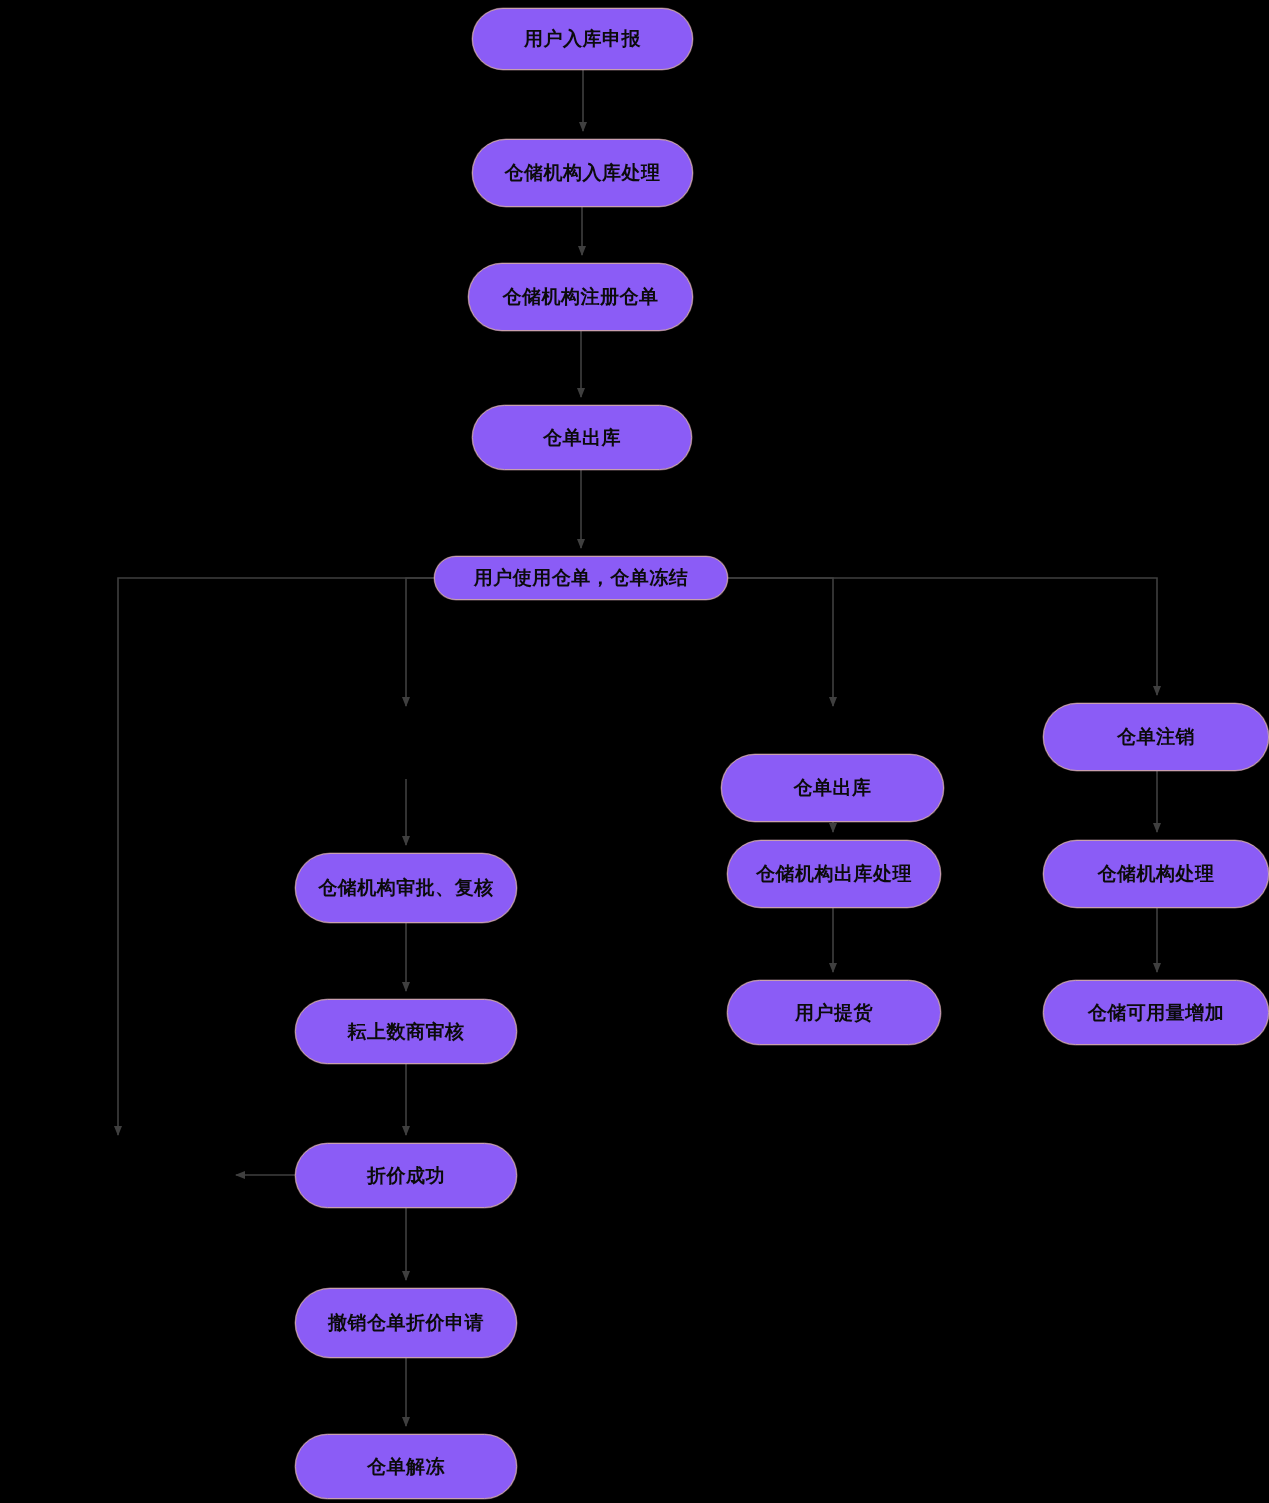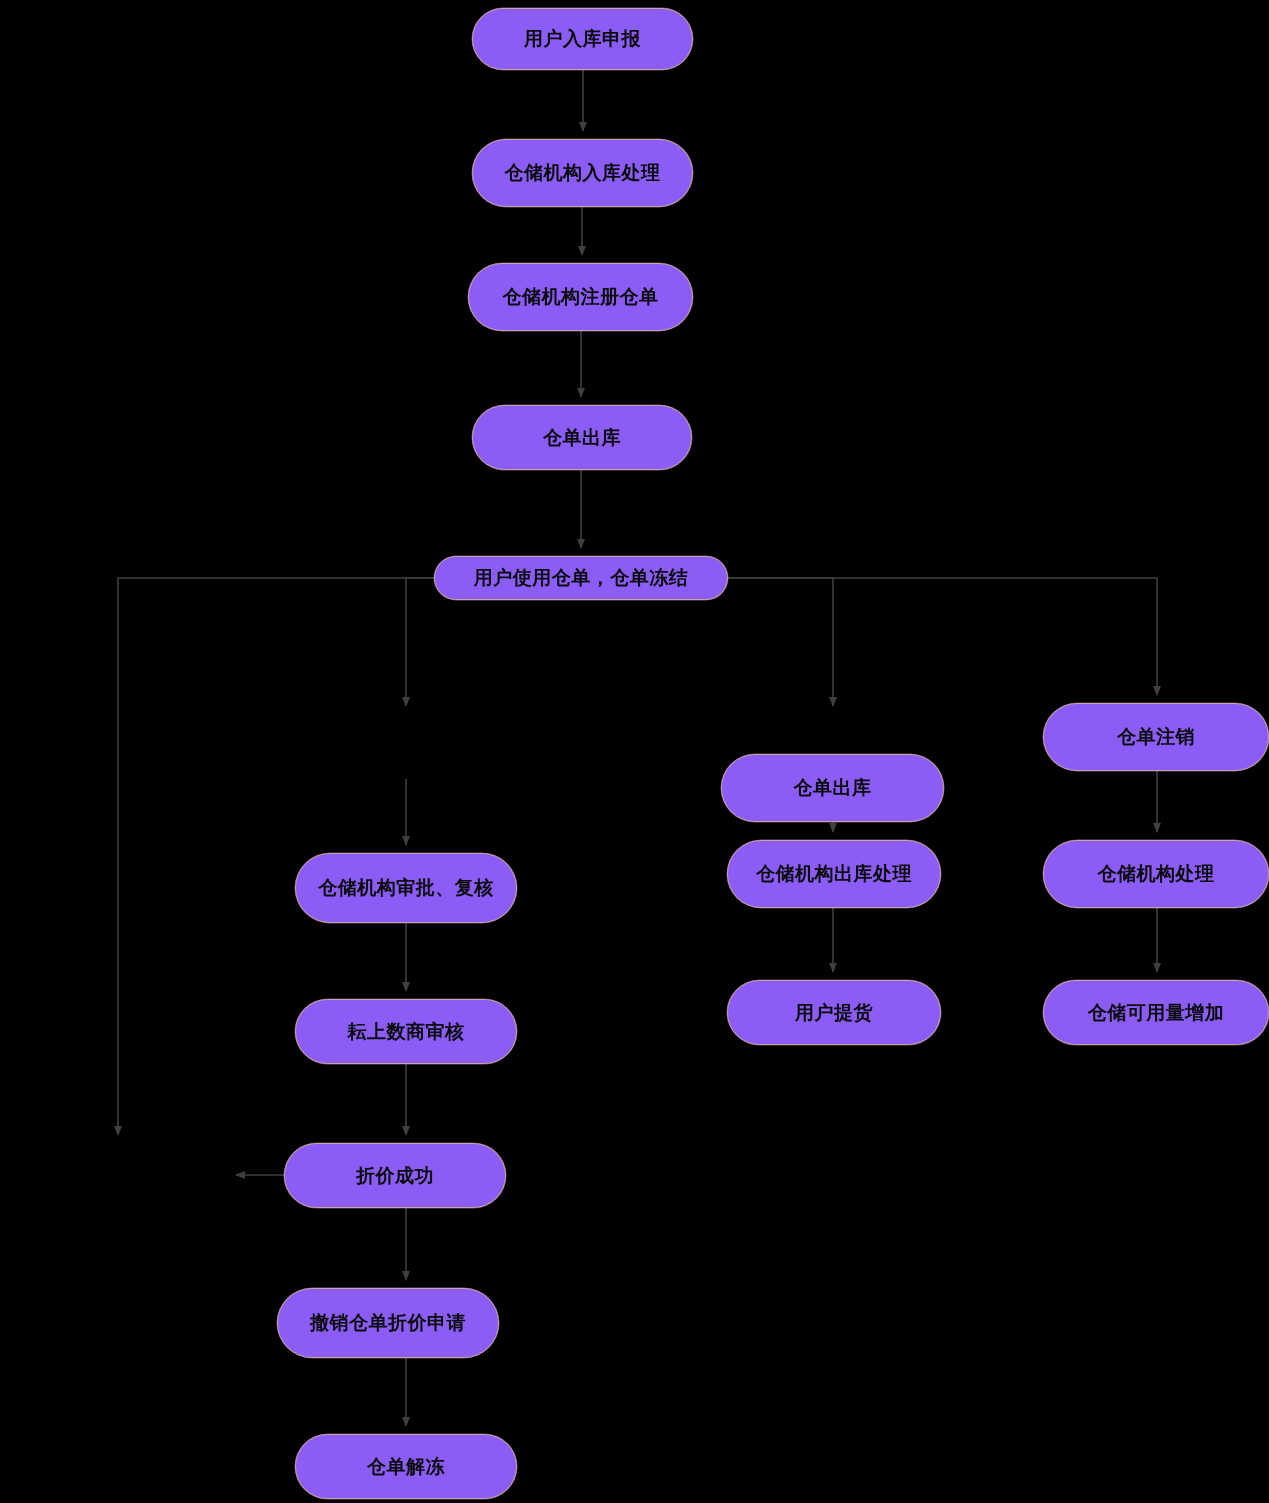--- a/index.html
+++ b/index.html
@@ -107,25 +107,25 @@
 
 
   <div class="node" style="left:295px; top:853px; width:222px; height:70px;">
     <span>仓储机构审批、复核</span>
   </div>
 
   <div class="node" style="left:295px; top:999px; width:222px; height:65px;">
     <span>耘上数商审核</span>
   </div>
 
-  <div class="node" style="left:284px; top:1143px; width:222px; height:65px;">
+  <div class="node" style="left:295px; top:1143px; width:222px; height:65px;">
     <span>折价成功</span>
   </div>
 
-  <div class="node" style="left:277px; top:1288px; width:222px; height:70px;align-items:center;">
+  <div class="node" style="left:295px; top:1288px; width:222px; height:70px;align-items:center;">
     <span>撤销仓单折价申请</span>
   </div>
 
   <div class="node" style="left:295px; top:1434px; width:222px; height:65px;">
     <span>仓单解冻</span>
   </div>
 
 
   <div class="node" style="left:721px; top:714px; width:223px; height:68px;margin-top:40px;">
     <span>仓单出库</span>

